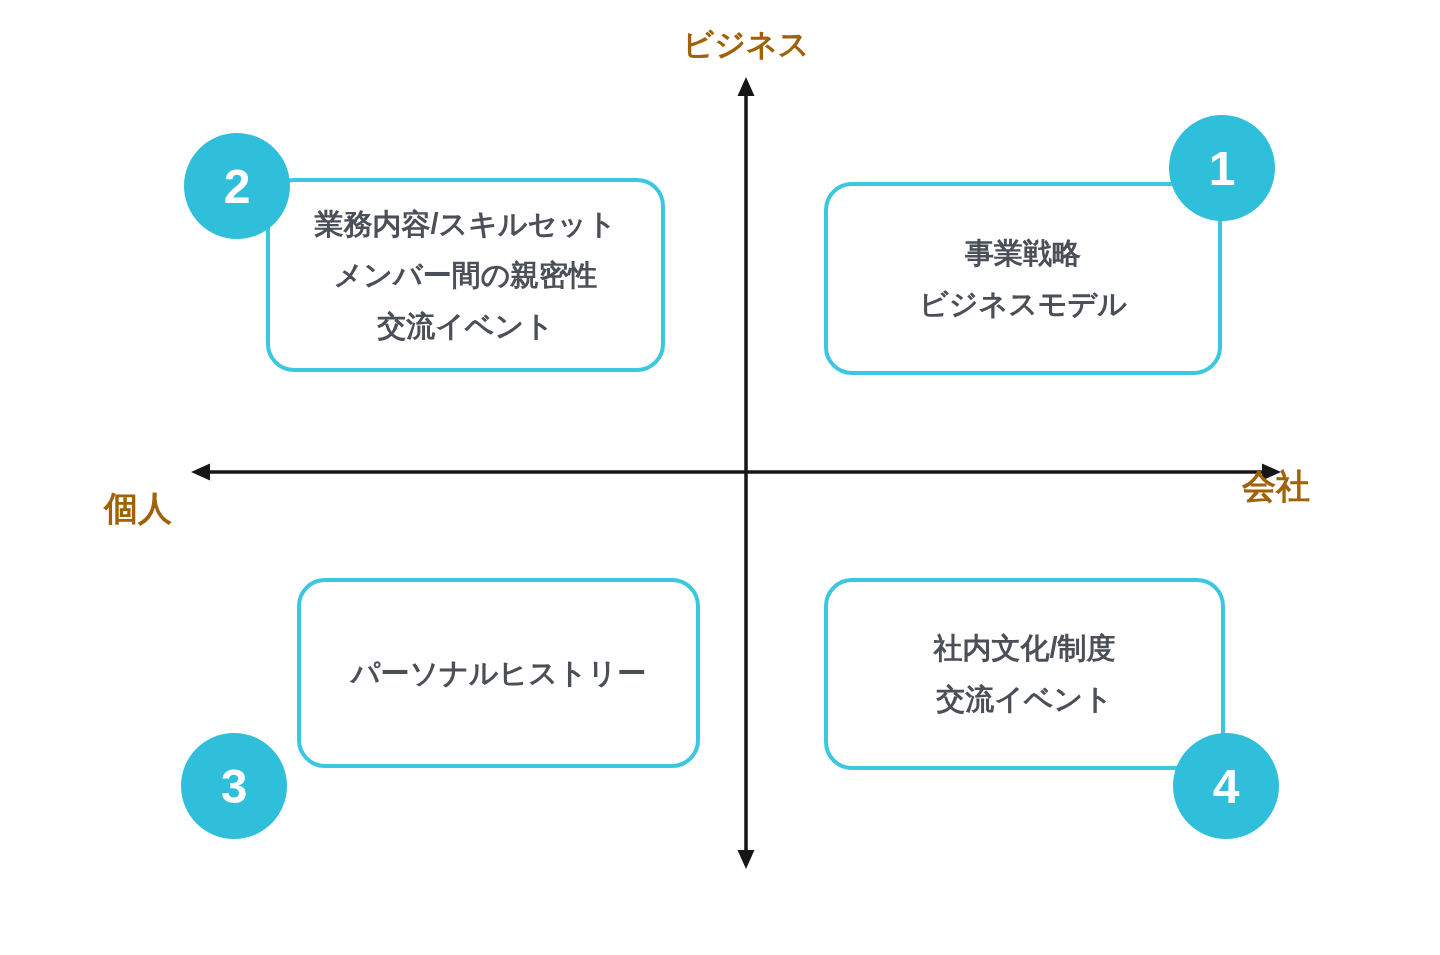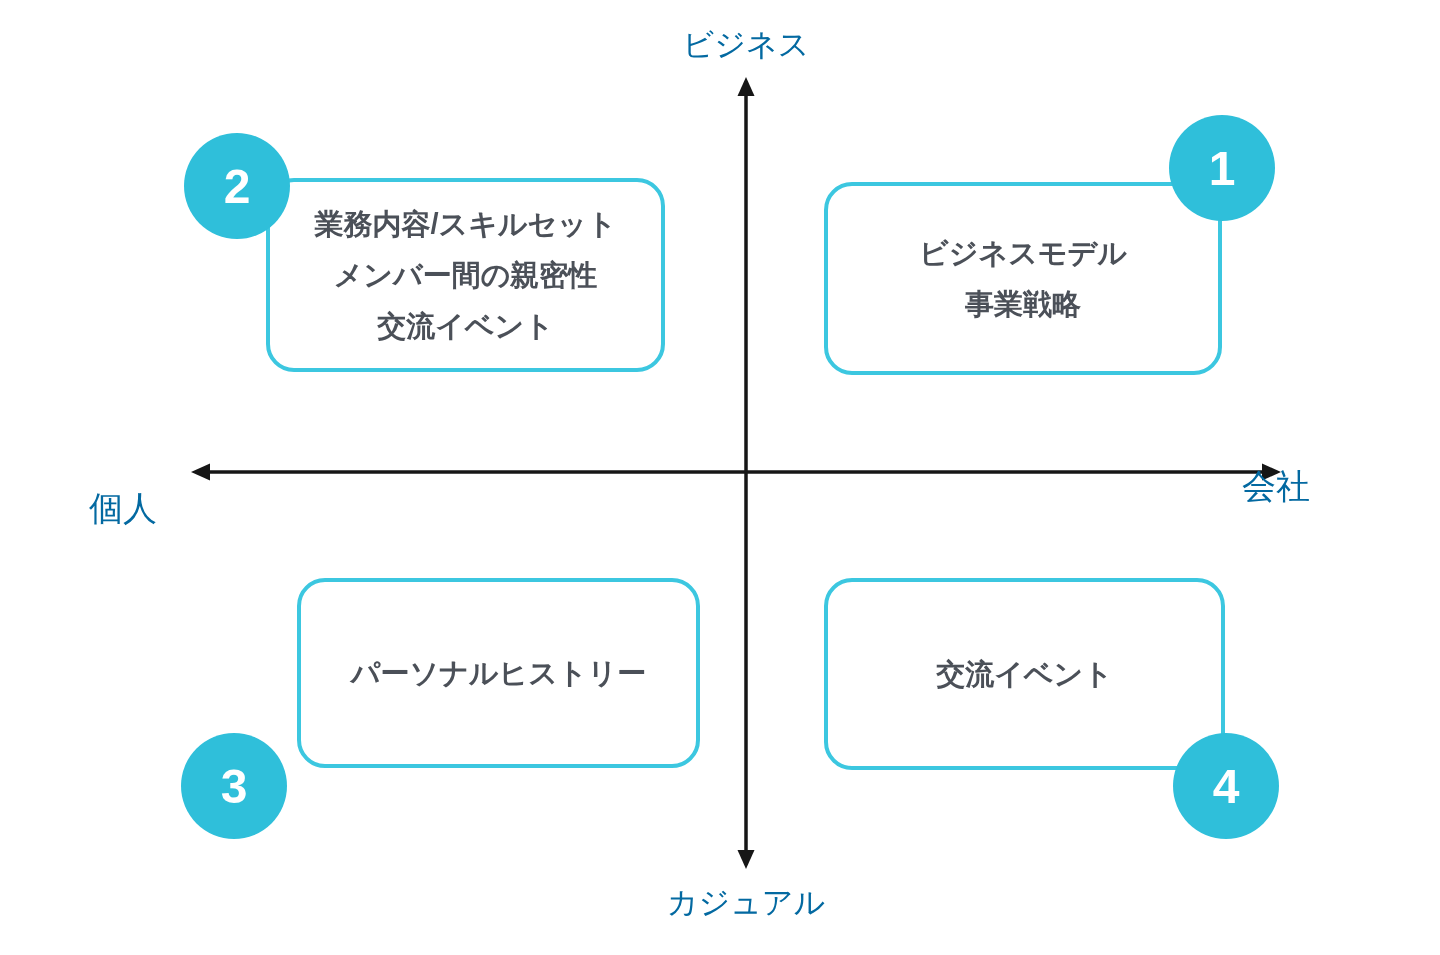--- a/index.html
+++ b/index.html
@@ -11,22 +11,22 @@
     font-family: "Liberation Sans", "DejaVu Sans", sans-serif;
     overflow: hidden;
   }
   .axes-svg {
     position: absolute;
     left: 0; top: 0;
     width: 1440px; height: 955px;
   }
   .axis-label {
     position: absolute;
-    color: #0369a1;
-    font-weight: normal;
+    color: #a16207;
+    font-weight: bold;
     white-space: nowrap;
   }
   .axis-label.h { font-size: 31px; width: 300px; text-align: center; }
   .axis-label.v { font-size: 34px; }
   .qbox {
     position: absolute;
     border: 4px solid #3cc7e0;
     border-radius: 28px;
     background: #ffffff;
     display: flex;
@@ -64,40 +64,40 @@
   <svg class="axes-svg" viewBox="0 0 1440 955">
     <line x1="746" y1="92" x2="746" y2="854" stroke="#161616" stroke-width="3.5"></line>
     <polygon points="746,77 737.5,96 754.5,96" fill="#161616"></polygon>
     <polygon points="746,869 737.5,850 754.5,850" fill="#161616"></polygon>
     <line x1="206" y1="472" x2="1266" y2="472" stroke="#161616" stroke-width="3.5"></line>
     <polygon points="191,472 210,463.5 210,480.5" fill="#161616"></polygon>
     <polygon points="1281,472 1262,463.5 1262,480.5" fill="#161616"></polygon>
   </svg>
 
   <div class="axis-label h" style="left:596px; top:24px;">ビジネス</div>
-  <div class="axis-label h" style="left:596px; top:882px;">カジュアル</div>
-  <div class="axis-label v" style="left:89px; top:486px;">個人</div>
+  <div class="axis-label v" style="left:104px; top:486px;">個人</div>
   <div class="axis-label v" style="left:1242px; top:464px;">会社</div>
 
   <div class="qbox" style="left:824px; top:182px; width:390px; height:185px;">
+    <div class="qline">事業戦略</div>
     <div class="qline">ビジネスモデル</div>
-    <div class="qline">事業戦略</div>
   </div>
   <div class="badge" style="left:1169px; top:115px;">1</div>
 
   <div class="qbox" style="left:266px; top:178px; width:391px; height:186px;">
     <div class="qline">業務内容/スキルセット</div>
     <div class="qline">メンバー間の親密性</div>
     <div class="qline">交流イベント</div>
   </div>
   <div class="badge" style="left:184px; top:133px;">2</div>
 
   <div class="qbox" style="left:262px; top:578px; width:395px; height:182px;margin-left:35px;">
     <div class="qline">パーソナルヒストリー</div>
   </div>
   <div class="badge" style="left:181px; top:733px;">3</div>
 
   <div class="qbox" style="left:824px; top:578px; width:393px; height:184px;">
+    <div class="qline">社内文化/制度</div>
     <div class="qline">交流イベント</div>
   </div>
   <div class="badge" style="left:1173px; top:733px;">4</div>
 
 </div>
 
 </body></html>

